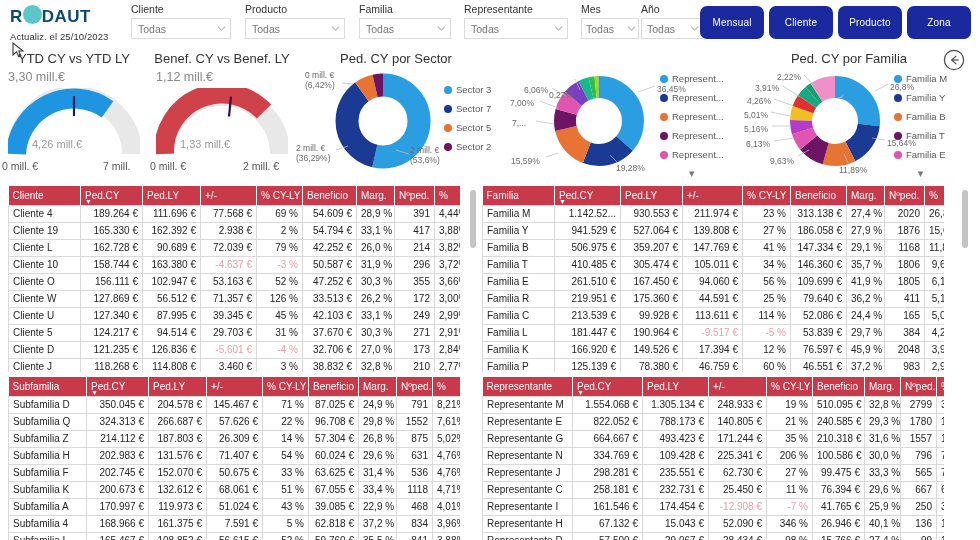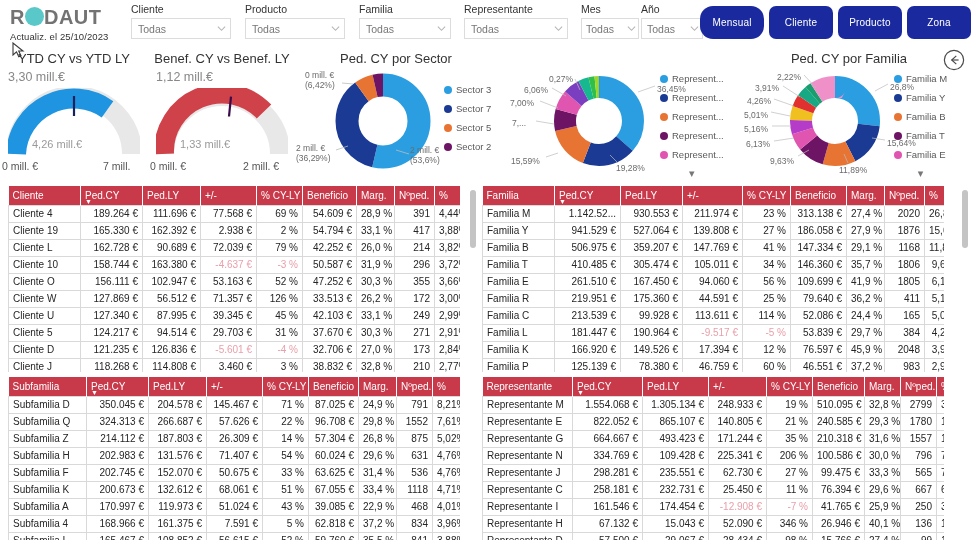--- a/index.html
+++ b/index.html
@@ -8,22 +8,22 @@
     font-family: "Liberation Sans", sans-serif;
     background: #ffffff;
     overflow: hidden;
   }
   .page { position: relative; width: 980px; height: 540px; }
 
   
   .header { position: absolute; top: 0; left: 0; width: 980px; height: 46px; background:#fff; }
   .logo-block { position: absolute; left: 10px; top: 4px; width: 118px; }
   .logo-text {
-    font-size: 20px; font-weight: bold; letter-spacing: 0.5px;
-    color: #737373; line-height: 26px; font-family: "Liberation Sans", sans-serif;
+    font-size: 17px; font-weight: bold; letter-spacing: 0.5px;
+    color: #0c4a6e; line-height: 26px; font-family: "Liberation Sans", sans-serif;
   }
   .logo-o {
     display: inline-block; width: 19px; height: 19px; border-radius: 50%;
     background: #5ac8c8; vertical-align: -2px; margin: 0 0px;
   }
   .logo-sub { font-size: 9.5px; color: #333; margin-top: 1px; letter-spacing: 0.1px; }
 
   .filter { position: absolute; top: 3px; }
   .filter-label { font-size: 10.5px; color: #333; margin-bottom: 3px; }
   .filter-box {
@@ -161,21 +161,21 @@
       <div class="filter-box" style="padding:0 3px 0 5px;">
         <span class="val">Todas</span>
         <span class="chev">
             <svg viewBox="0 0 10 10">
               <path d="M1 3 L5 7 L9 3" fill="none" stroke="#b5b5b5" stroke-width="1.2"></path>
             </svg>
           </span>
       </div>
     </div>
 
-    <div class="navbtn" style="left:700px; width:64px;border-radius:13px;">
+    <div class="navbtn" style="left:700px; width:64px;">
         <span>Mensual</span>
       </div>
     <div class="navbtn" style="left:769px; width:64px;">
         <span>Cliente</span>
       </div>
     <div class="navbtn" style="left:838px; width:64px;">
         <span>Producto</span>
       </div>
     <div class="navbtn" style="left:907px; width:64px;">
         <span>Zona</span>
@@ -262,21 +262,21 @@
       <circle cx="49" cy="49" r="34" fill="none" stroke="#2fbf4a" stroke-width="22" stroke-dasharray="4.6 209.0" stroke-dashoffset="-205.2" transform="rotate(-90 49 49)"></circle>
       <circle cx="49" cy="49" r="34" fill="none" stroke="#a0d62a" stroke-width="22" stroke-dasharray="3.3 210.3" stroke-dashoffset="-209.8" transform="rotate(-90 49 49)"></circle>
       <circle cx="49" cy="49" r="34" fill="none" stroke="#1a7a5a" stroke-width="22" stroke-dasharray="0.6 213.0" stroke-dashoffset="-213.1" transform="rotate(-90 49 49)"></circle>
     </svg>
     <div class="pct-lbl" style="left:157px; top:34px;">36,45%</div>
     <div class="pct-lbl" style="left:116px; top:113px;">19,28%</div>
     <div class="pct-lbl" style="left:11px; top:106px;">15,59%</div>
     <div class="pct-lbl" style="left:12px; top:68px;">7,...</div>
     <div class="pct-lbl" style="left:10px; top:48px;">7,00%</div>
     <div class="pct-lbl" style="left:24px; top:35px;">6,06%</div>
-    <div class="pct-lbl" style="left:49px; top:24px;">0,27%</div>
+    <div class="pct-lbl" style="left:49px; top:40px;">0,27%</div>
     <svg style="position:absolute;left:0;top:0;" width="240" height="130">
       <path d="M155 36 L138 42" stroke="#bbb" stroke-width="0.7" fill="none"></path>
       <path d="M118 113 L110 105" stroke="#bbb" stroke-width="0.7" fill="none"></path>
       <path d="M46 107 L58 103" stroke="#bbb" stroke-width="0.7" fill="none"></path>
       <path d="M36 71 L54 74" stroke="#bbb" stroke-width="0.7" fill="none"></path>
       <path d="M40 51 L58 58" stroke="#bbb" stroke-width="0.7" fill="none"></path>
       <path d="M52 38 L66 46" stroke="#bbb" stroke-width="0.7" fill="none"></path>
       <path d="M75 29 L80 40" stroke="#bbb" stroke-width="0.7" fill="none"></path>
     </svg>
     <div class="legend" style="left:160px; top:19px;">
@@ -822,21 +822,21 @@
             <td class="num">248.933 €</td>
             <td class="num">19 %</td>
             <td class="num">510.095 €</td>
             <td class="num">32,8 %</td>
             <td class="num">2799</td>
             <td class="num">36,45%</td>
           </tr>
           <tr>
             <td>Representante E</td>
             <td class="num">822.052 €</td>
-            <td class="num">865.107 €</td>
+            <td class="num">788.173 €</td>
             <td class="num">140.805 €</td>
             <td class="num">21 %</td>
             <td class="num">240.585 €</td>
             <td class="num">29,3 %</td>
             <td class="num">1780</td>
             <td class="num">19,28%</td>
           </tr>
           <tr>
             <td>Representante G</td>
             <td class="num">664.667 €</td>

